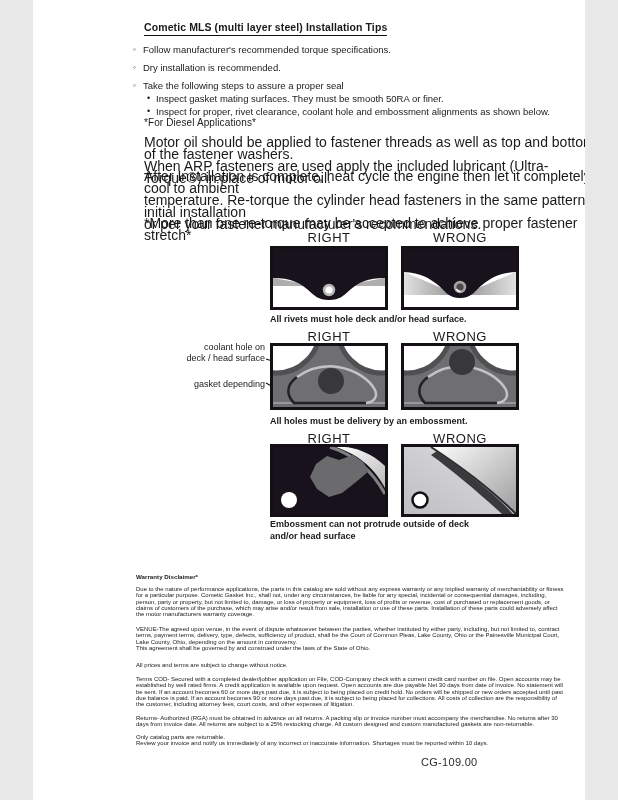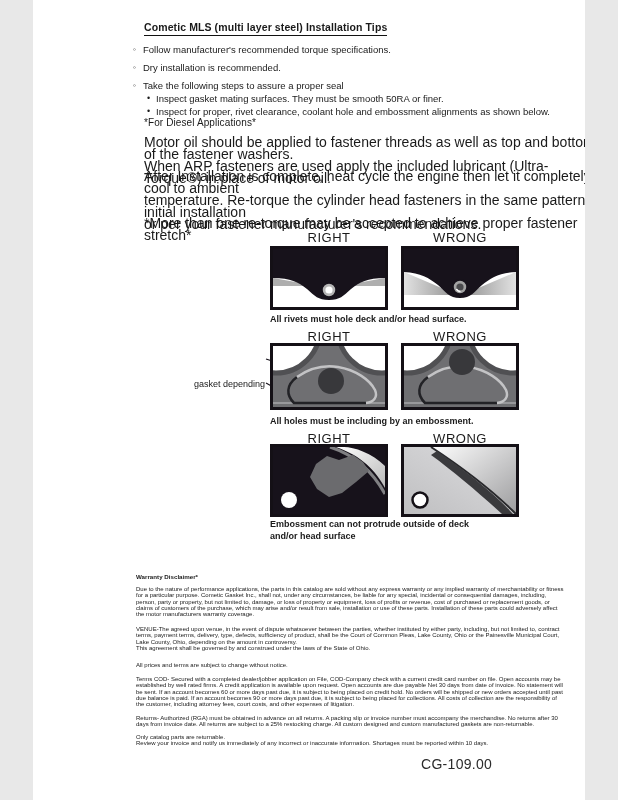--- a/index.html
+++ b/index.html
@@ -58,21 +58,21 @@
   .legal { left:103px; top:574px; width:430px; font-size:6px; line-height:6.2px; }
   .legal-heading { font-weight:bold; font-size:6.2px; }
   .legal p { margin:0; white-space:pre-line; }
   .lp0 { margin-top:6px !important; }
   .lp1 { margin-top:9px !important; }
   .lp3 { margin-top:11px !important; }
   .lp4 { margin-top:8px !important; }
   .lp5 { margin-top:8px !important; }
   .lp6 { margin-top:6px !important; }
 
-  .page-code { left:388px; top:756px; font-size:14px; letter-spacing:.3px; color:#2b2b2b; }
+  .page-code { left:388px; top:756px; font-size:11px; letter-spacing:.3px; color:#2b2b2b; }
 </style>
 </head>
 <body>
 
 <div class="page">
 
   <div class="abs title">Cometic MLS (multi layer steel) Installation Tips</div>
 
   <div class="abs bullets">
     <div class="b-item">
@@ -144,20 +144,22 @@
       </svg>
     </div>
 
     <div class="caption">All rivets must hole deck and/or head surface.</div>
   </div>
 
   <div class="abs diag-row row2">
     <div class="hdr left">RIGHT</div>
     <div class="hdr right">WRONG</div>
 
+    <div class="side-label lbl-coolant">coolant hole on
+deck / head surface</div>
     <div class="side-label lbl-emboss">gasket depending</div>
 
     <svg class="leader-overlay" width="432" height="106">
       <line x1="133" y1="30" x2="192" y2="49" stroke="#17121b" stroke-width="1.1"></line>
       <line x1="133" y1="54" x2="160" y2="69" stroke="#17121b" stroke-width="1.1"></line>
     </svg>
 
     <div class="panel pleft">
       <svg viewBox="0 0 118 67" width="118" height="67">
         <rect x="3" y="3" width="112" height="61" fill="#6f6f72"></rect>
@@ -177,21 +179,21 @@
         <circle cx="6" cy="-14" r="44" fill="#ffffff" stroke="#505053" stroke-width="5"></circle>
         <circle cx="112" cy="-14" r="44" fill="#ffffff" stroke="#505053" stroke-width="5"></circle>
         <rect x="3" y="59" width="112" height="2" fill="#98989b"></rect>
         <path d="M96,60 L24,60 C16,52 16,42 27,34" fill="none" stroke="#222226" stroke-width="2.5"></path>
         <path d="M27,34 C40,25 55,22 68,24 C86,27 100,37 105,47 C108,54 104,59 96,60" fill="none" stroke="#c3c3c5" stroke-width="2.5"></path>
         <circle cx="61" cy="19" r="13" fill="#38383b"></circle>
         <rect x="1.5" y="1.5" width="115" height="64" fill="none" stroke="#141016" stroke-width="3"></rect>
       </svg>
     </div>
 
-    <div class="caption">All holes must be including by an embossment.</div>
+    <div class="caption">All holes must be delivery by an embossment.</div>
   </div>
 
   <div class="abs diag-row row3">
     <div class="hdr left">RIGHT</div>
     <div class="hdr right">WRONG</div>
 
     <div class="panel pleft">
       <svg viewBox="0 0 118 73" width="118" height="73">
         <defs>
           <linearGradient id="gB" x1="0" y1="0" x2="1" y2="1">

